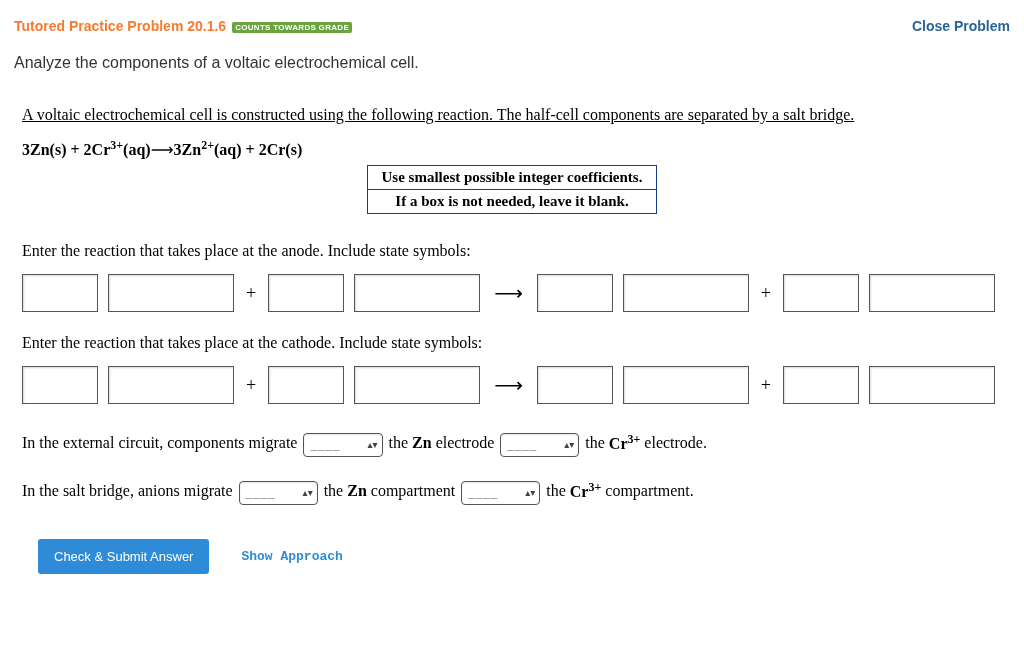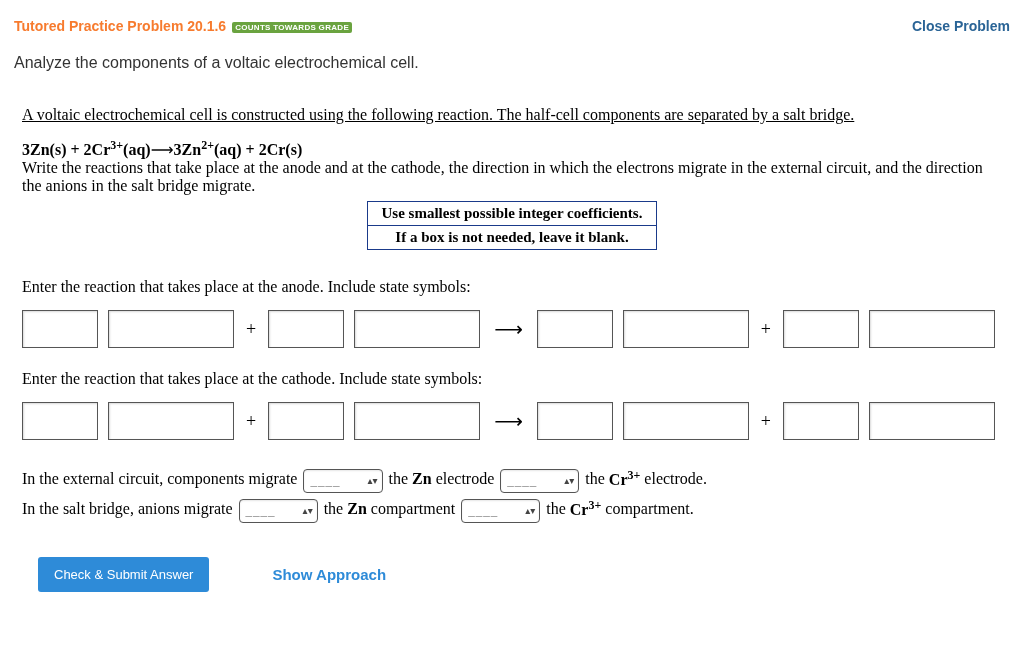--- a/index.html
+++ b/index.html
@@ -143,25 +143,24 @@
     color: #fff;
     font-family: Arial, sans-serif;
     font-size: 13px;
     border: none;
     padding: 10px 16px;
     border-radius: 3px;
     cursor: pointer;
   }
   .btn-link {
     color: #2e8bd8;
-    font-family: Liberation Sans, sans-serif;
-    font-size: 15px;
-    font-weight: bold;
-    cursor: pointer;
-    margin-left: 31px;
+    font-family: Liberation Mono, monospace;
+    font-size: 13px;
+    font-weight: bold;
+    cursor: pointer;
   }
 </style>
 </head>
 <body>
 
 <div class="top-row">
   <div>
     <span class="breadcrumb">Tutored Practice Problem 20.1.6</span>
     <span class="badge">COUNTS TOWARDS GRADE</span>
   </div>
@@ -171,21 +170,20 @@
 <div class="subtitle">Analyze the components of a voltaic electrochemical cell.</div>
 
 <div class="content">
 
   <div class="intro">A voltaic electrochemical cell is constructed using the following reaction. The half-cell components are separated by a salt bridge.</div>
 
   <div class="equation">
     <span>3</span><span>Zn(s)</span><span> + </span><span>2</span><span>Cr</span><sup>3+</sup><span>(aq)</span><span style="font-weight:normal;">⟶</span><span>3</span><span>Zn</span><sup>2+</sup><span>(aq)</span><span> + </span><span>2</span><span>Cr(s)</span>
   </div>
 
-  <div>Write the reactions that take place at the anode and at the cathode, the direction in which the electrons migrate in the external circuit, and the direction the anions in the salt bridge migrate.</div>
 
   <div class="hint-box">
     <div class="hint-cell">Use smallest possible integer coefficients.</div>
     <div class="hint-cell" style="border-top:none;">If a box is not needed, leave it blank.</div>
   </div>
 
   <div class="section">
     <div>Enter the reaction that takes place at the anode. Include state symbols:</div>
     <div class="eq-row">
       <input class="box-sm" style="">
@@ -226,21 +224,21 @@
         <span class="caret">▴▾</span>
       </span>
     <span> the </span><b>Zn</b><span> electrode </span>
     <span class="select">
         <span class="dash">____</span>
         <span class="caret">▴▾</span>
       </span>
     <span> the </span><b><span>Cr</span><sup>3+</sup></b><span> electrode.</span>
   </div>
 
-  <div class="fill-row" style="margin-top:0;">
+  <div class="fill-row" style="margin-top:18px;">
     <span>In the salt bridge, anions migrate </span>
     <span class="select">
         <span class="dash">____</span>
         <span class="caret">▴▾</span>
       </span>
     <span> the </span><b>Zn</b><span> compartment </span>
     <span class="select">
         <span class="dash">____</span>
         <span class="caret">▴▾</span>
       </span>

